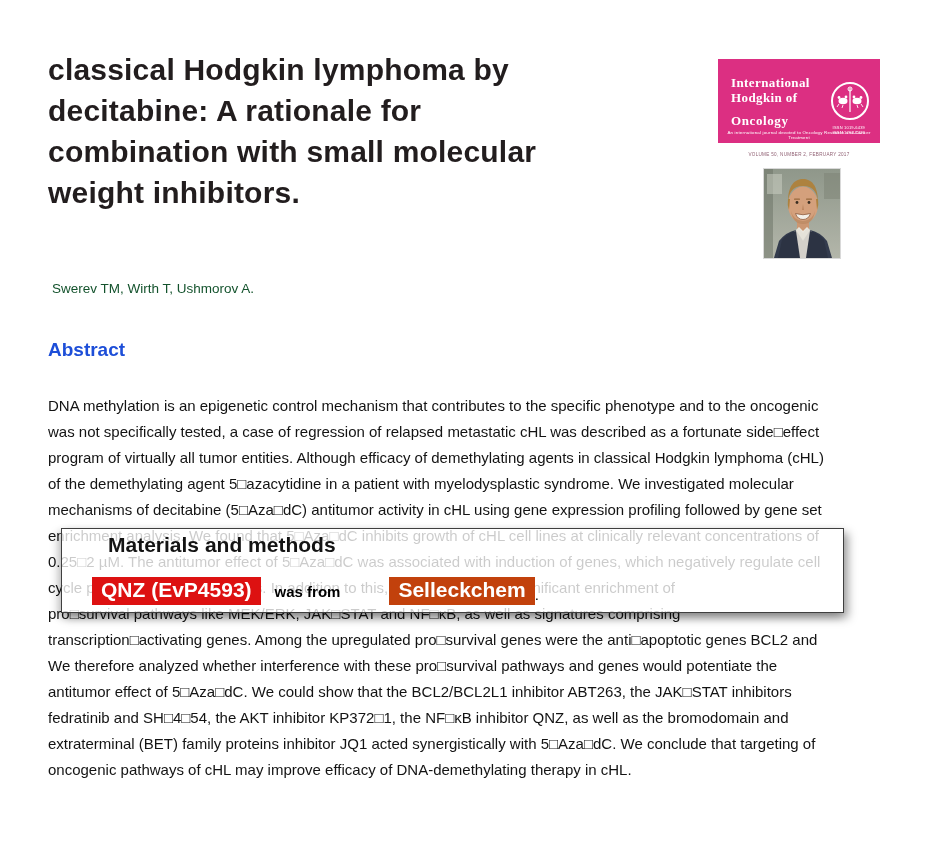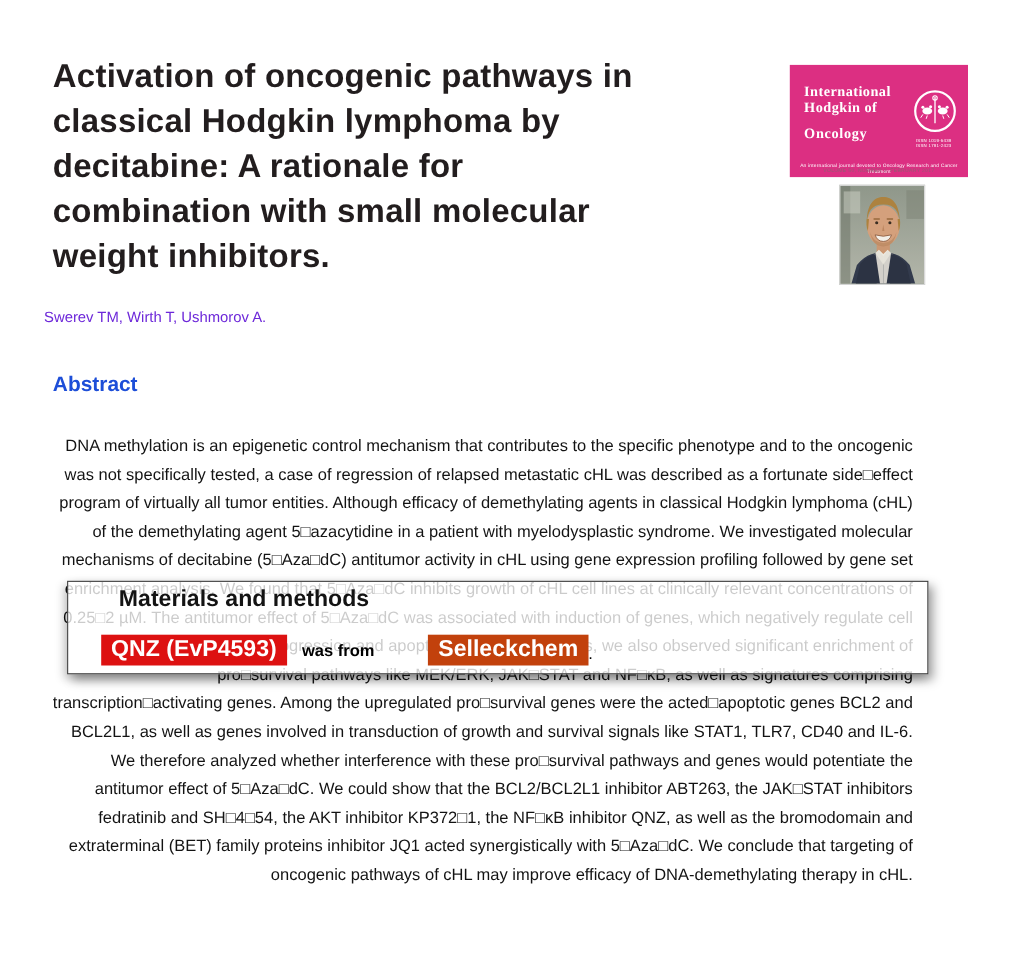--- a/index.html
+++ b/index.html
@@ -8,36 +8,36 @@
     font-family:"Liberation Sans", sans-serif; overflow:hidden; color:#111;
   }
 
   
   .title-block {
     position:absolute; left:48px; top:49px;
     font-size:30px; font-weight:bold; line-height:41px;
     color:#221d1e; letter-spacing:0.2px;
   }
 
-  .authors { position:absolute; left:40px; top:281px; font-size:13.5px; color:#6d28d9;text-align:center; }
+  .authors { position:absolute; left:52px; top:281px; font-size:13.5px; color:#14532d;text-align:center; }
 
   .abstract-heading {
     position:absolute; left:48px; top:339px;
     font-size:19px; font-weight:bold; color:#1d4ed8;
   }
 
   .abstract {
     position:absolute; left:48px; top:393px;
-    font-size:15px; line-height:26px; color:#131313; white-space:nowrap;text-align:right;
+    font-size:15px; line-height:26px; color:#131313; white-space:nowrap;
   }
   .abstract-line { height:26px; }
 
   
   .cover {
-    position:absolute; left:718px; top:59px; width:162px; height:102px;
+    position:absolute; left:718px; top:59px; width:162px; height:84px;
     background:#dc2f82;
   }
   .cover-name {
     position:absolute; left:13px; top:16px; color:#ffffff;
     font-family:"Liberation Serif", serif; font-weight:bold;
   }
   .cover-name-line { font-size:13px; line-height:15px; letter-spacing:0.4px; }
   .cover-name-line.big { font-size:13px; line-height:20px; margin-top:6px; letter-spacing:0.6px; }
   .cover-emblem {
     position:absolute; right:11px; top:23px; width:38px; height:38px;
@@ -84,43 +84,41 @@
   }
   .connector { font-size:15px; color:#000; padding:0 14px; font-weight:bold; }
   .terminator { font-size:15px; color:#000; align-self:flex-end; padding-bottom:2px; }
 </style>
 </head>
 <body>
 
 <div class="page">
 
   <div class="title-block">
-    <div>Activation of oncogenic pathways in</div>
     <div>classical Hodgkin lymphoma by</div>
     <div>decitabine: A rationale for</div>
     <div>combination with small molecular</div>
     <div>weight inhibitors.</div>
   </div>
 
   <div class="authors">Swerev TM, Wirth T, Ushmorov A.</div>
 
   <div class="abstract-heading">Abstract</div>
 
   <div class="abstract">
     <div class="abstract-line">DNA methylation is an epigenetic control mechanism that contributes to the specific phenotype and to the oncogenic</div>
     <div class="abstract-line">was not specifically tested, a case of regression of relapsed metastatic cHL was described as a fortunate side□effect</div>
     <div class="abstract-line">program of virtually all tumor entities. Although efficacy of demethylating agents in classical Hodgkin lymphoma (cHL)</div>
     <div class="abstract-line">of the demethylating agent 5□azacytidine in a patient with myelodysplastic syndrome. We investigated molecular</div>
     <div class="abstract-line">mechanisms of decitabine (5□Aza□dC) antitumor activity in cHL using gene expression profiling followed by gene set</div>
     <div class="abstract-line">enrichment analysis. We found that 5□Aza□dC inhibits growth of cHL cell lines at clinically relevant concentrations of</div>
     <div class="abstract-line">0.25□2 µM. The antitumor effect of 5□Aza□dC was associated with induction of genes, which negatively regulate cell</div>
     <div class="abstract-line">cycle progression and apoptosis. In addition to this, we also observed significant enrichment of</div>
     <div class="abstract-line">pro□survival pathways like MEK/ERK, JAK□STAT and NF□κB, as well as signatures comprising</div>
-    <div class="abstract-line">transcription□activating genes. Among the upregulated pro□survival genes were the acted□apoptotic genes BCL2 and</div>
-    <div class="abstract-line">BCL2L1, as well as genes involved in transduction of growth and survival signals like STAT1, TLR7, CD40 and IL-6.</div>
+    <div class="abstract-line">transcription□activating genes. Among the upregulated pro□survival genes were the anti□apoptotic genes BCL2 and</div>
     <div class="abstract-line">We therefore analyzed whether interference with these pro□survival pathways and genes would potentiate the</div>
     <div class="abstract-line">antitumor effect of 5□Aza□dC. We could show that the BCL2/BCL2L1 inhibitor ABT263, the JAK□STAT inhibitors</div>
     <div class="abstract-line">fedratinib and SH□4□54, the AKT inhibitor KP372□1, the NF□κB inhibitor QNZ, as well as the bromodomain and</div>
     <div class="abstract-line">extraterminal (BET) family proteins inhibitor JQ1 acted synergistically with 5□Aza□dC. We conclude that targeting of</div>
     <div class="abstract-line">oncogenic pathways of cHL may improve efficacy of DNA-demethylating therapy in cHL.</div>
   </div>
 
   <div class="cover" style="background: rgb(220, 47, 130);">
     <div class="cover-name">
       <div class="cover-name-line">International</div>

